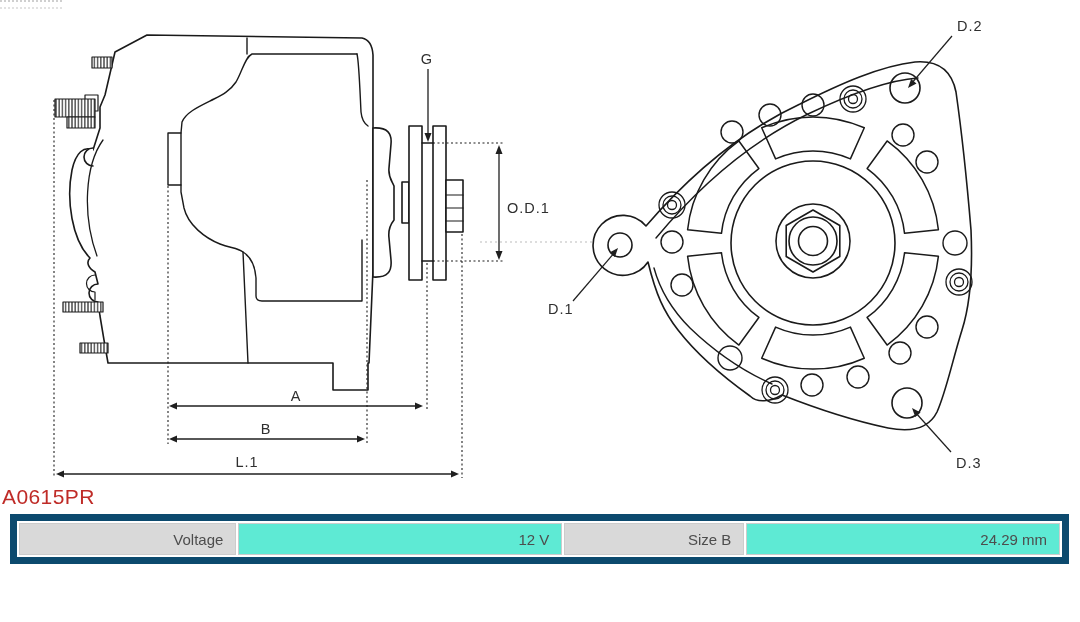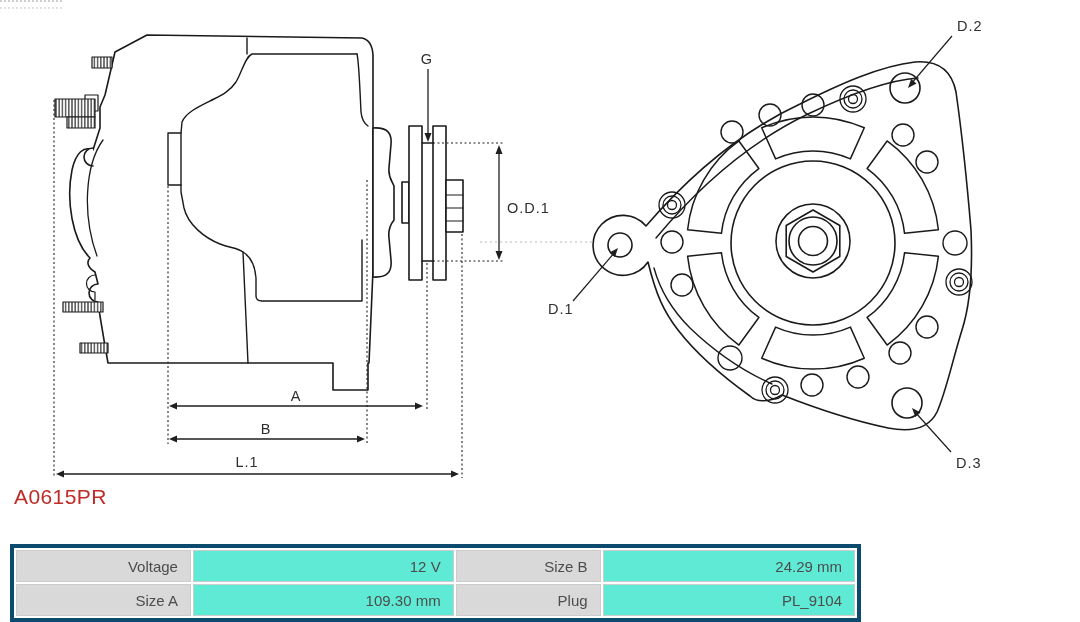--- a/index.html
+++ b/index.html
@@ -10,27 +10,27 @@
   .logo-remnant{
     position:absolute;left:0;top:0;width:62px;height:5px;
     border-top:2px dotted #cfcfcf;border-bottom:2px dotted #e2e2e2;
   }
   .drawing-wrap{position:absolute;left:0;top:0;width:1080px;height:485px;}
   svg text{
     font-family:"Liberation Sans", sans-serif;
     fill:#2f2f2f;font-size:14.5px;letter-spacing:1px;
   }
   .part-number{
-    position:absolute;left:14px;top:485px;
+    position:absolute;left:2px;top:485px;
     font-size:21px;color:#bf2b27;letter-spacing:0.4px;
   }
   table.spec-table{
-    position:absolute;left:10px;top:544px;width:851px;
+    position:absolute;left:10px;top:514px;width:1059px;
     border-collapse:separate;border-spacing:2px;
-    border:4px solid #0c4a6e;background:#ffffff;
+    border:7px solid #0c4a6e;background:#ffffff;
     table-layout:fixed;
   }
   table.spec-table td{
     border:1px solid #cccccc;
     font-size:15px;color:#4d4d4d;
     padding:5px 12px 5px 8px;
     text-align:right;white-space:nowrap;overflow:hidden;
     height:20px;
   }
   td.spec-label{background:#d9d9d9;}
@@ -234,20 +234,14 @@
       <col style="width:17.4%">
       <col style="width:30.3%">
   </colgroup>
   <tbody>
     <tr>
       <td class="spec-label">Voltage</td>
       <td class="spec-value">12 V</td>
       <td class="spec-label">Size B</td>
       <td class="spec-value">24.29 mm</td>
     </tr>
-    <tr>
-      <td class="spec-label">Size A</td>
-      <td class="spec-value">109.30 mm</td>
-      <td class="spec-label">Plug</td>
-      <td class="spec-value">PL_9104</td>
-    </tr>
   </tbody>
 </table>
 
 </body></html>

